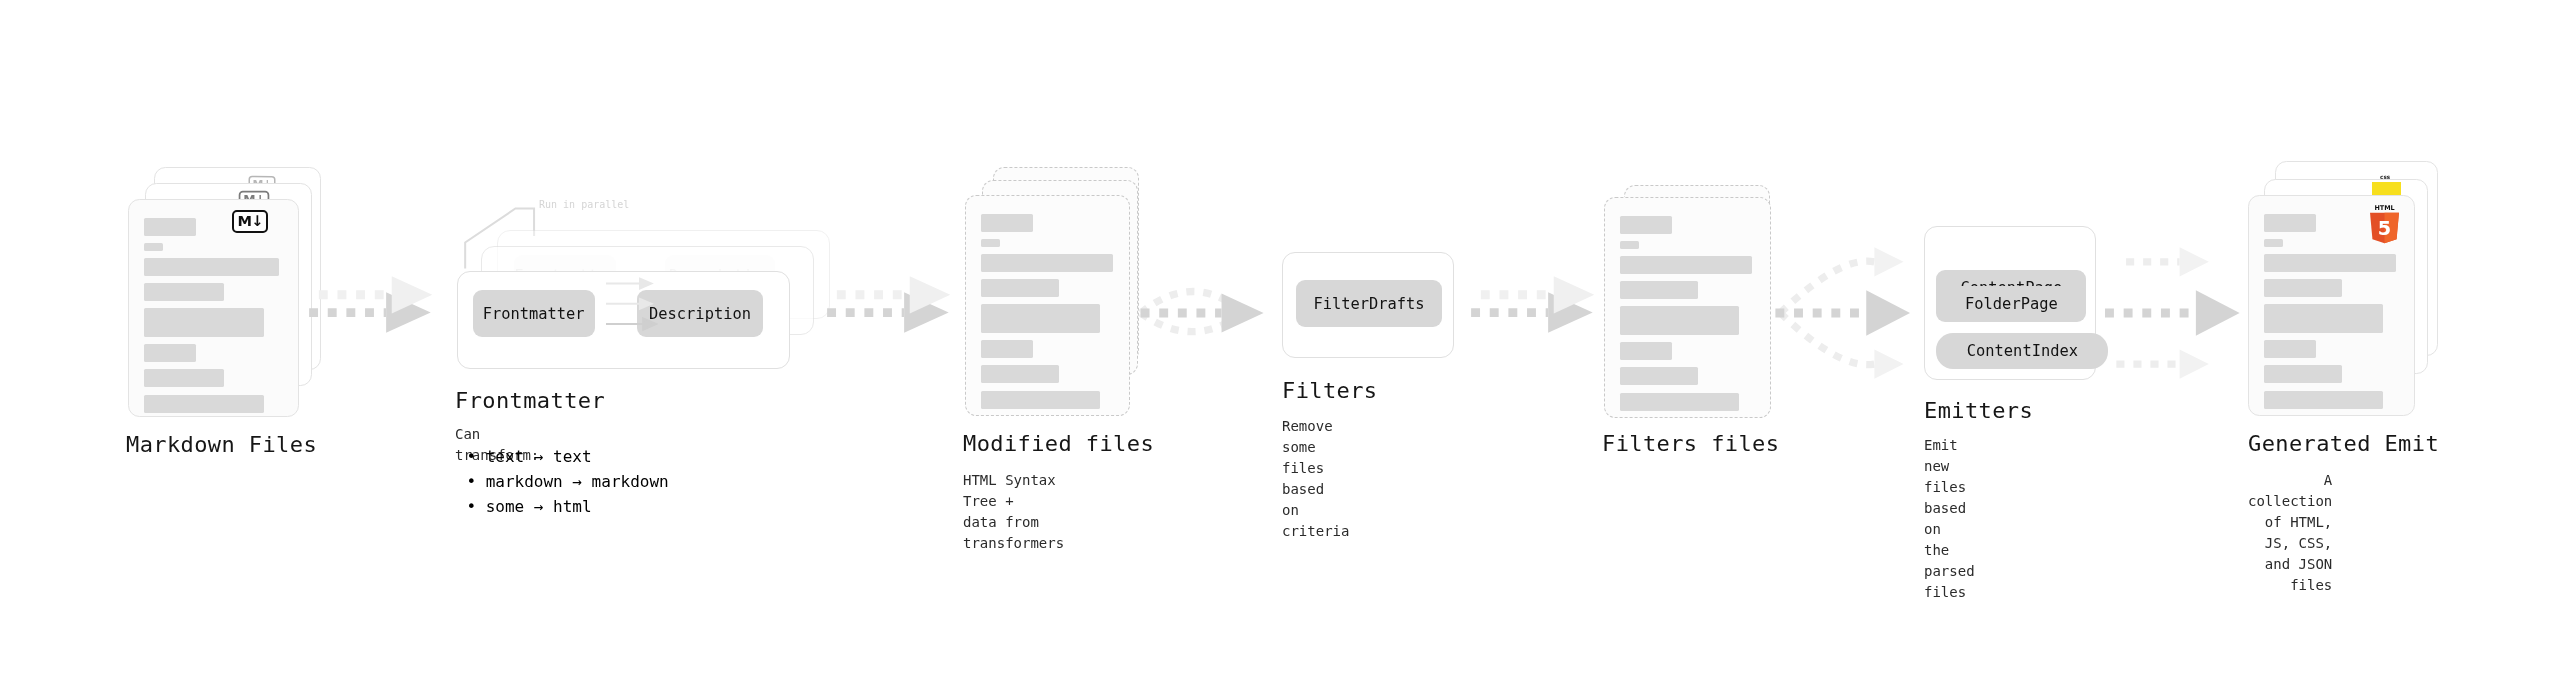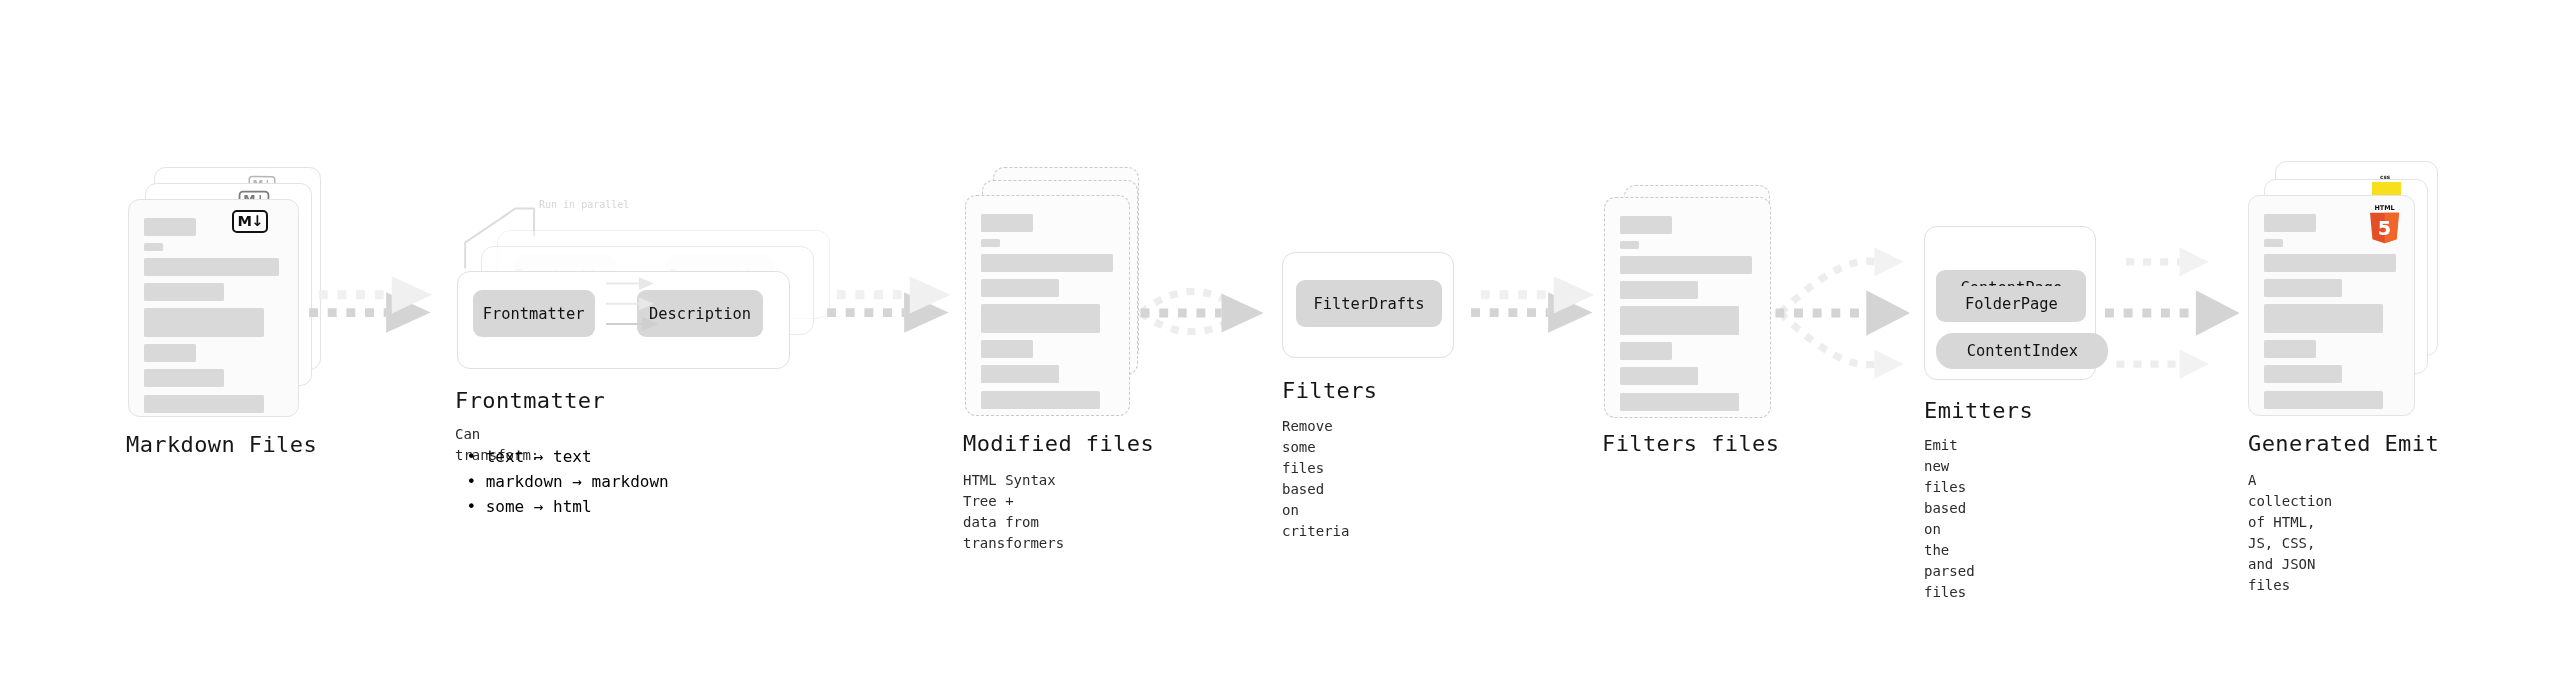--- a/index.html
+++ b/index.html
@@ -297,16 +297,16 @@
   </div>
 
   <svg class="badge" style="left:2366px;top:202px;" width="37" height="44" viewBox="0 0 46 54">
     <text x="23" y="9" font-size="8" font-weight="700" fill="#111" text-anchor="middle" font-family="DejaVu Sans, Liberation Sans, sans-serif">HTML</text>
     <path d="M5,13 L41,13 L38,46 L23,51 L8,46 Z" fill="#e34f26"></path>
     <path d="M23,13 L23,51 L38,46 L41,13 Z" fill="#ef652a"></path>
     <text x="23" y="41" font-size="24" font-weight="700" fill="#ffffff" text-anchor="middle" font-family="DejaVu Sans, Liberation Sans, sans-serif">5</text>
   </svg>
 
   <div class="title" style="left:2248px;top:431px;">Generated Emit</div>
-  <div class="subtitle" style="left:2248px;top:470px;">A collection of HTML,
+  <div class="subtitle" style="left:2248px;top:470px;text-align:right;">A collection of HTML,
 JS, CSS, and JSON files</div>
 </div>
 
 
 </body></html>

